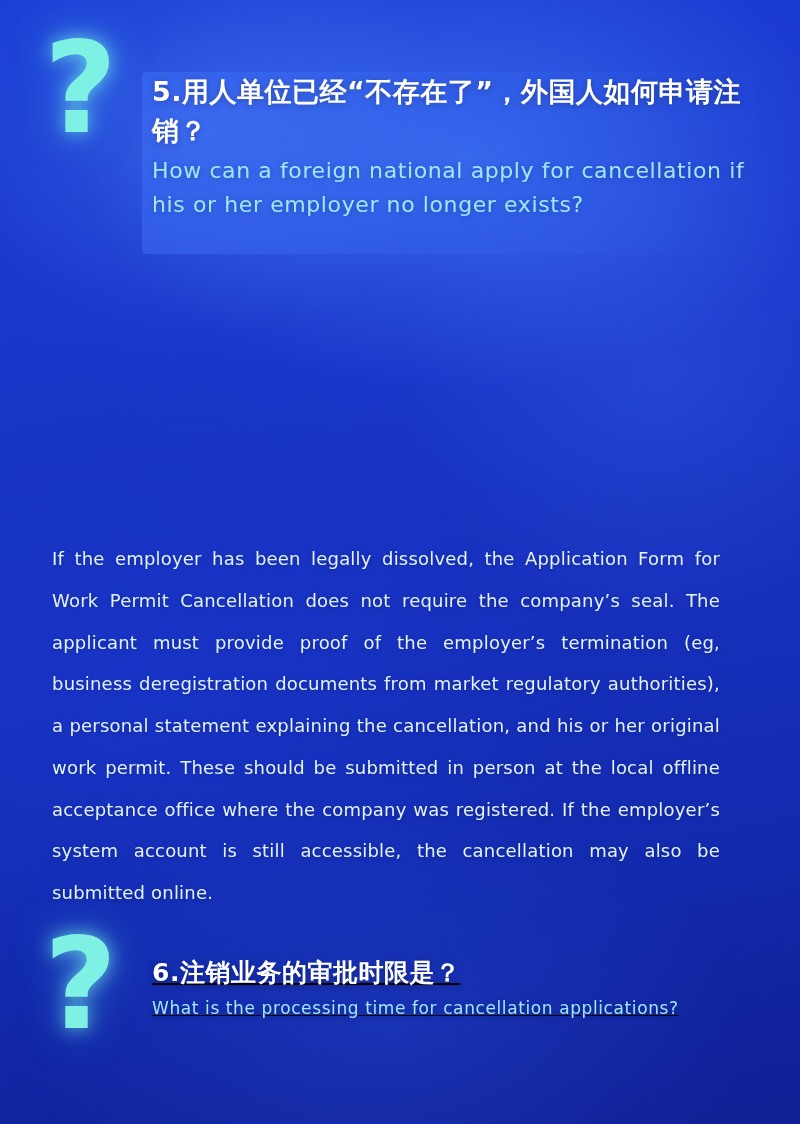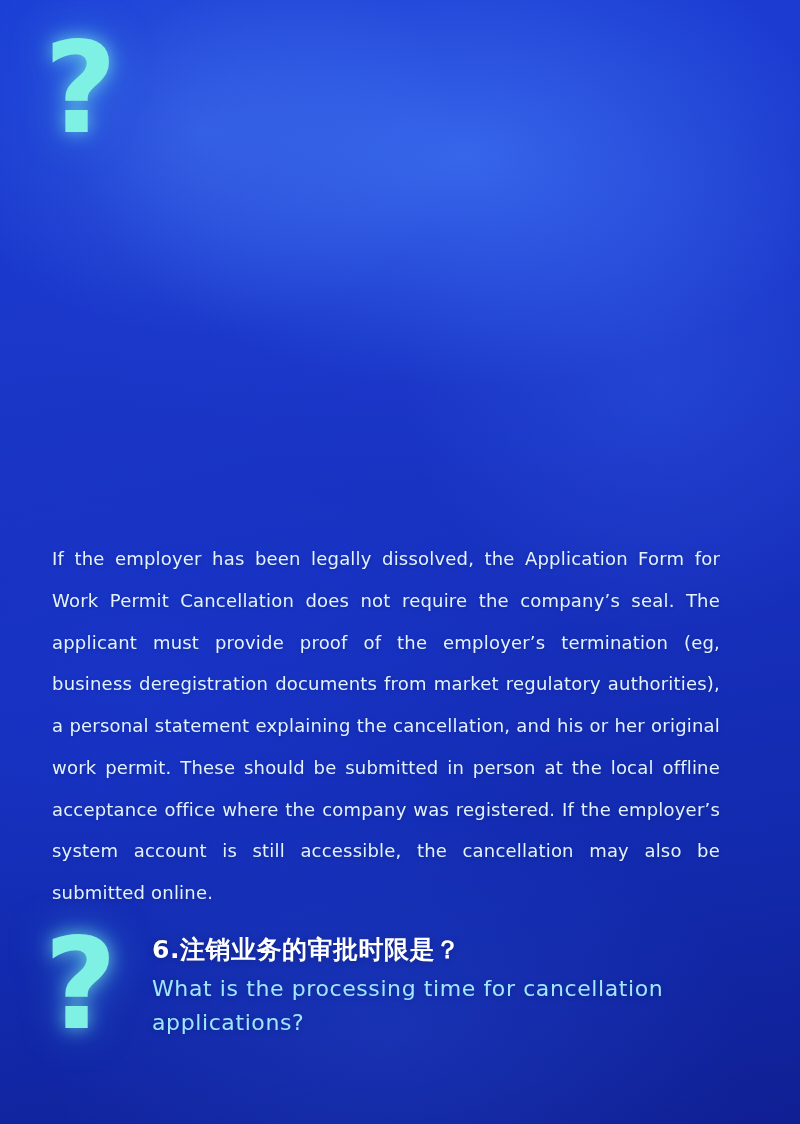--- a/index.html
+++ b/index.html
@@ -92,23 +92,23 @@
     color: #9fe8ff;
     font-family: "DejaVu Sans", "Liberation Sans", sans-serif;
     font-weight: 500;
     font-size: 22px;
     line-height: 1.55;
     letter-spacing: 0.6px;
     margin: 0 0 0 10px;
     text-shadow: 0 1px 6px rgba(0,0,0,0.2);
   }
 
-  .q-block.b2 { top: 932px; }
+  .q-block.b2 { top: 955px; text-decoration: underline; }
   .q-block.b2 .q-cn { font-size: 25px; }
-  .q-block.b2 .q-en { font-size: 22px; }
+  .q-block.b2 .q-en { font-size: 17px; }
 
   
   .body-cn {
     position: absolute;
     left: 64px;
     top: 290px;
     width: 676px;
     color: #ffffff;
     font-family: "DejaVu Sans", "Liberation Sans", sans-serif;
     font-size: 19.5px;
@@ -134,20 +134,25 @@
 </head>
 <body>
 
 <div class="page">
   <div class="glow-a"></div>
   <div class="glow-b"></div>
   <div class="glow-c"></div>
 
   <div class="qmark q1">?</div>
 
+  <div class="q-block b1">
+    <div class="hdr-bg"></div>
+    <h2 class="q-cn">5.用人单位已经“不存在了”，外国人如何申请注销？</h2>
+    <p class="q-en">How can a foreign national apply for cancellation if his or her employer no longer exists?</p>
+  </div>
 
   <p class="body-en">If the employer has been legally dissolved, the Application Form for Work Permit Cancellation does not require the company’s seal. The applicant must provide proof of the employer’s termination (eg, business deregistration documents from market regulatory authorities), a personal statement explaining the cancellation, and his or her original work permit. These should be submitted in person at the local offline acceptance office where the company was registered. If the employer’s system account is still accessible, the cancellation may also be submitted online.</p>
 
   <div class="qmark q2">?</div>
 
   <div class="q-block b2">
     <h2 class="q-cn">6.注销业务的审批时限是？</h2>
     <p class="q-en">What is the processing time for cancellation applications?</p>
   </div>
 </div>

